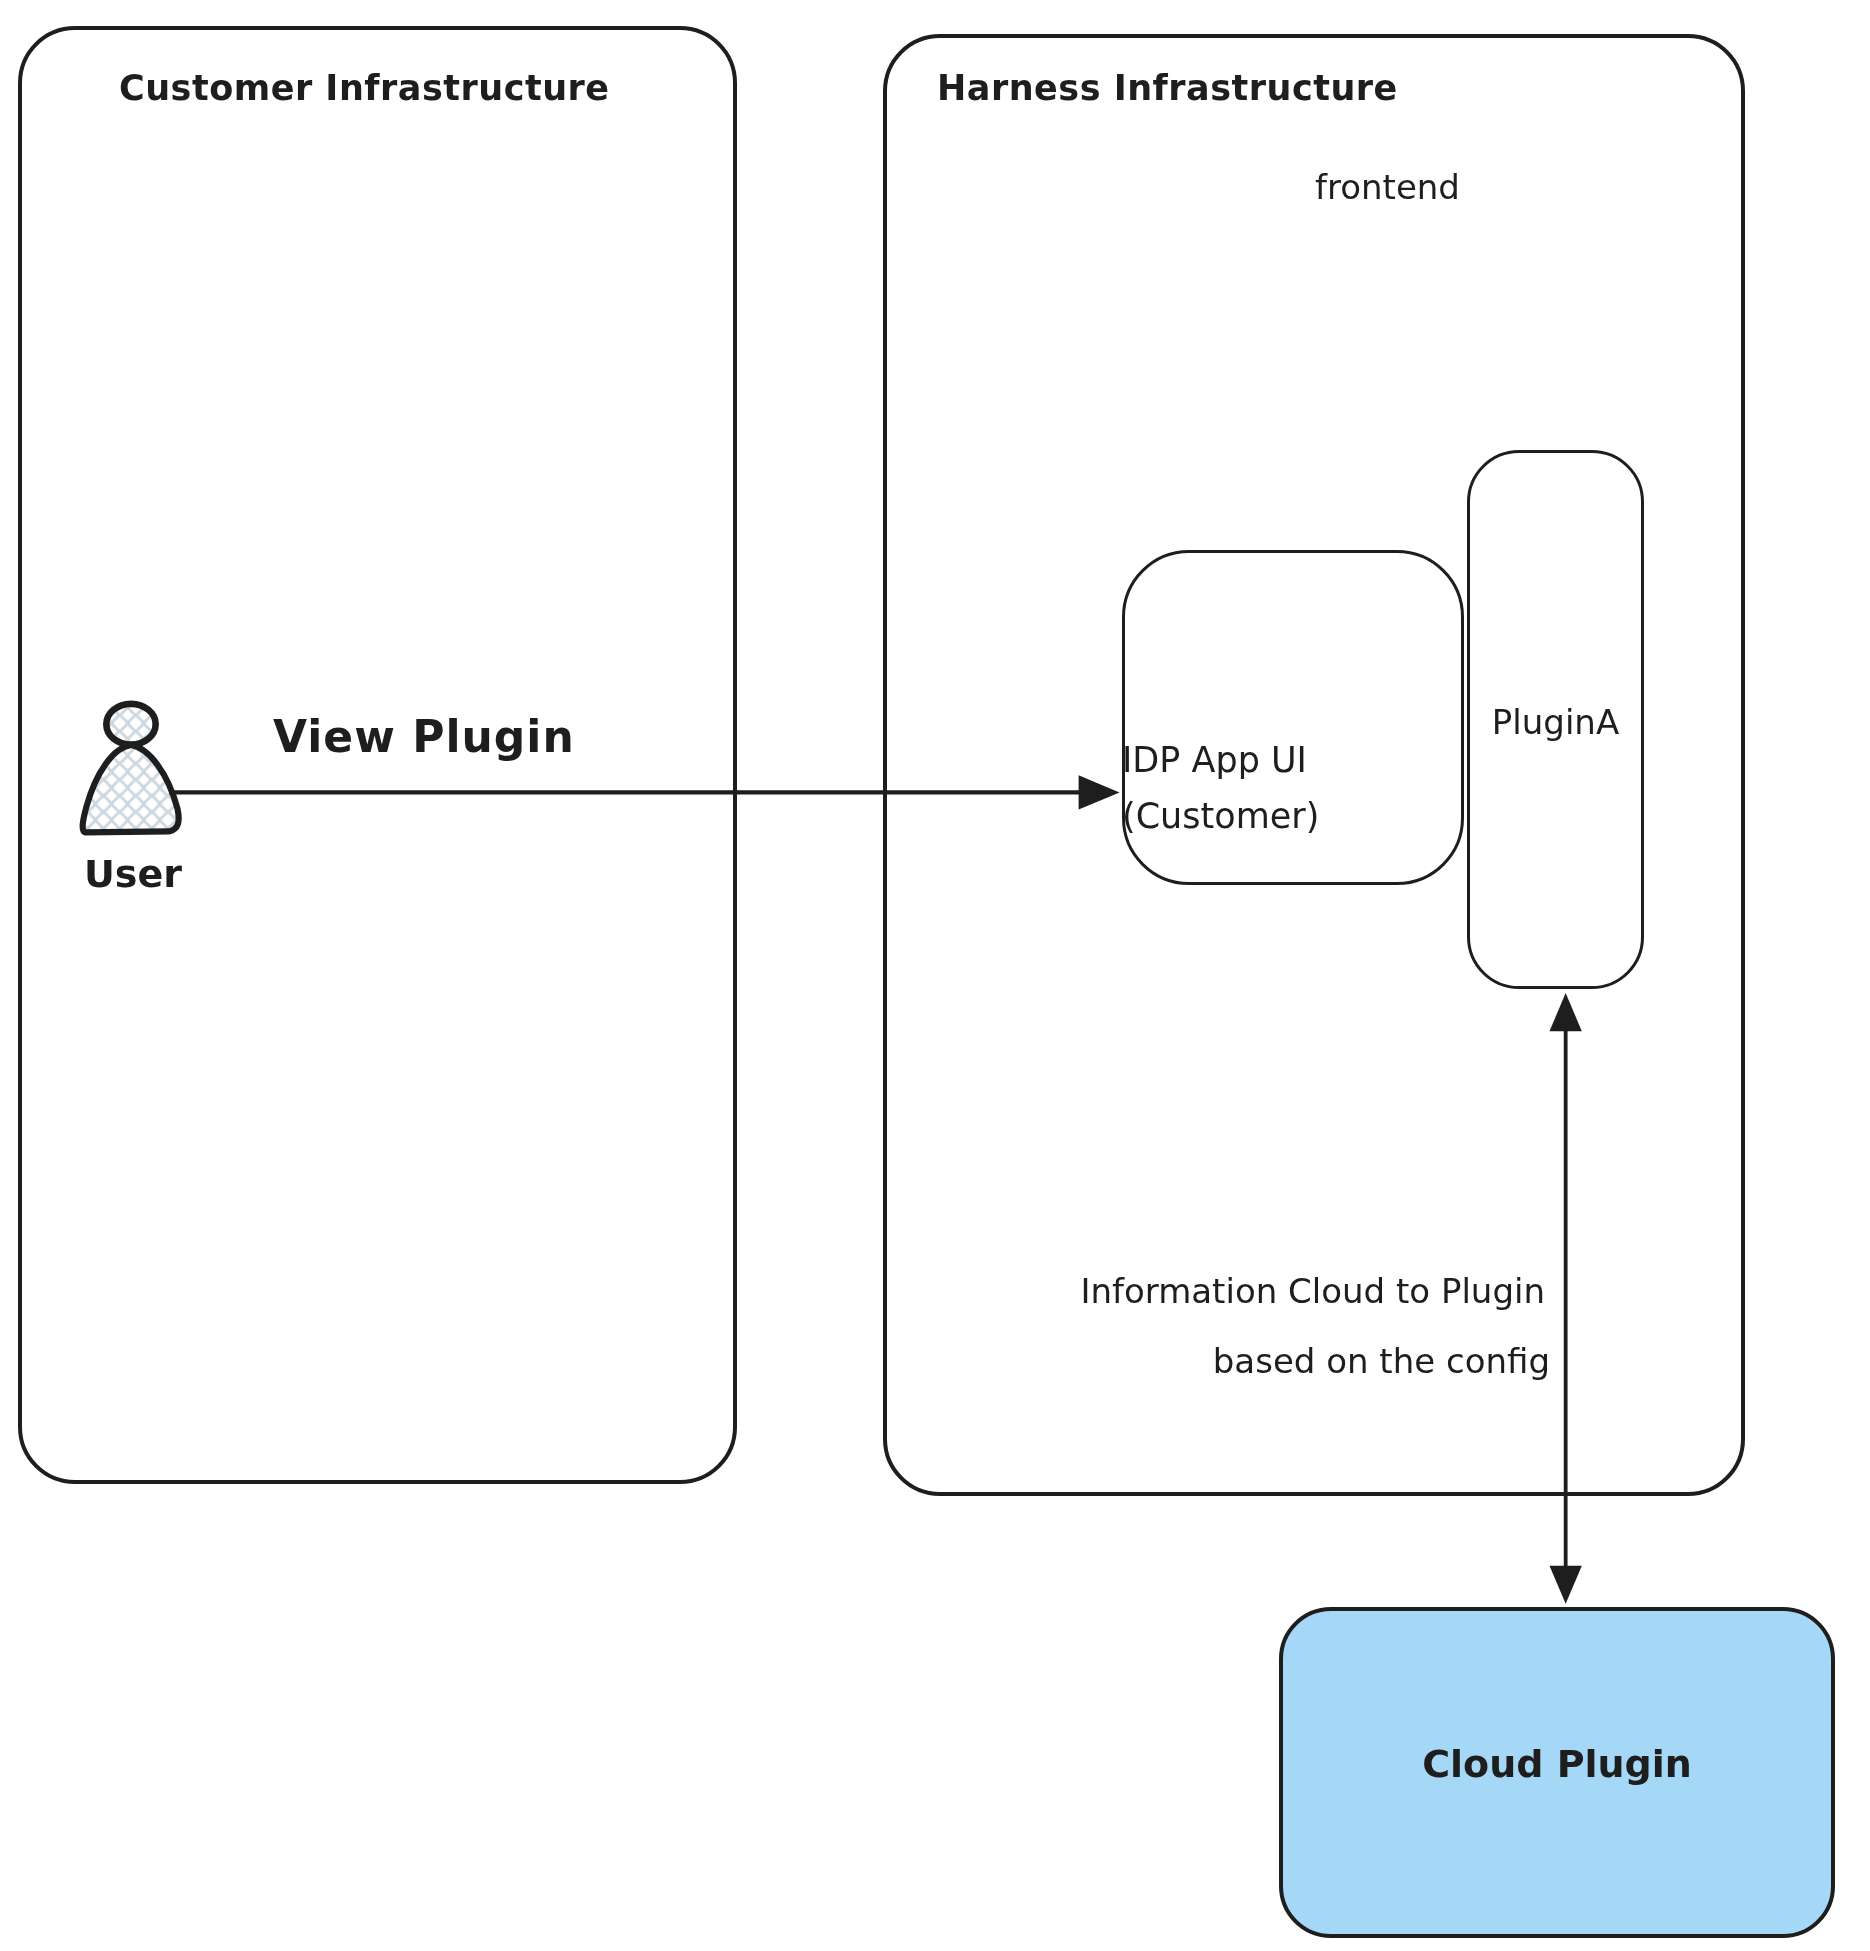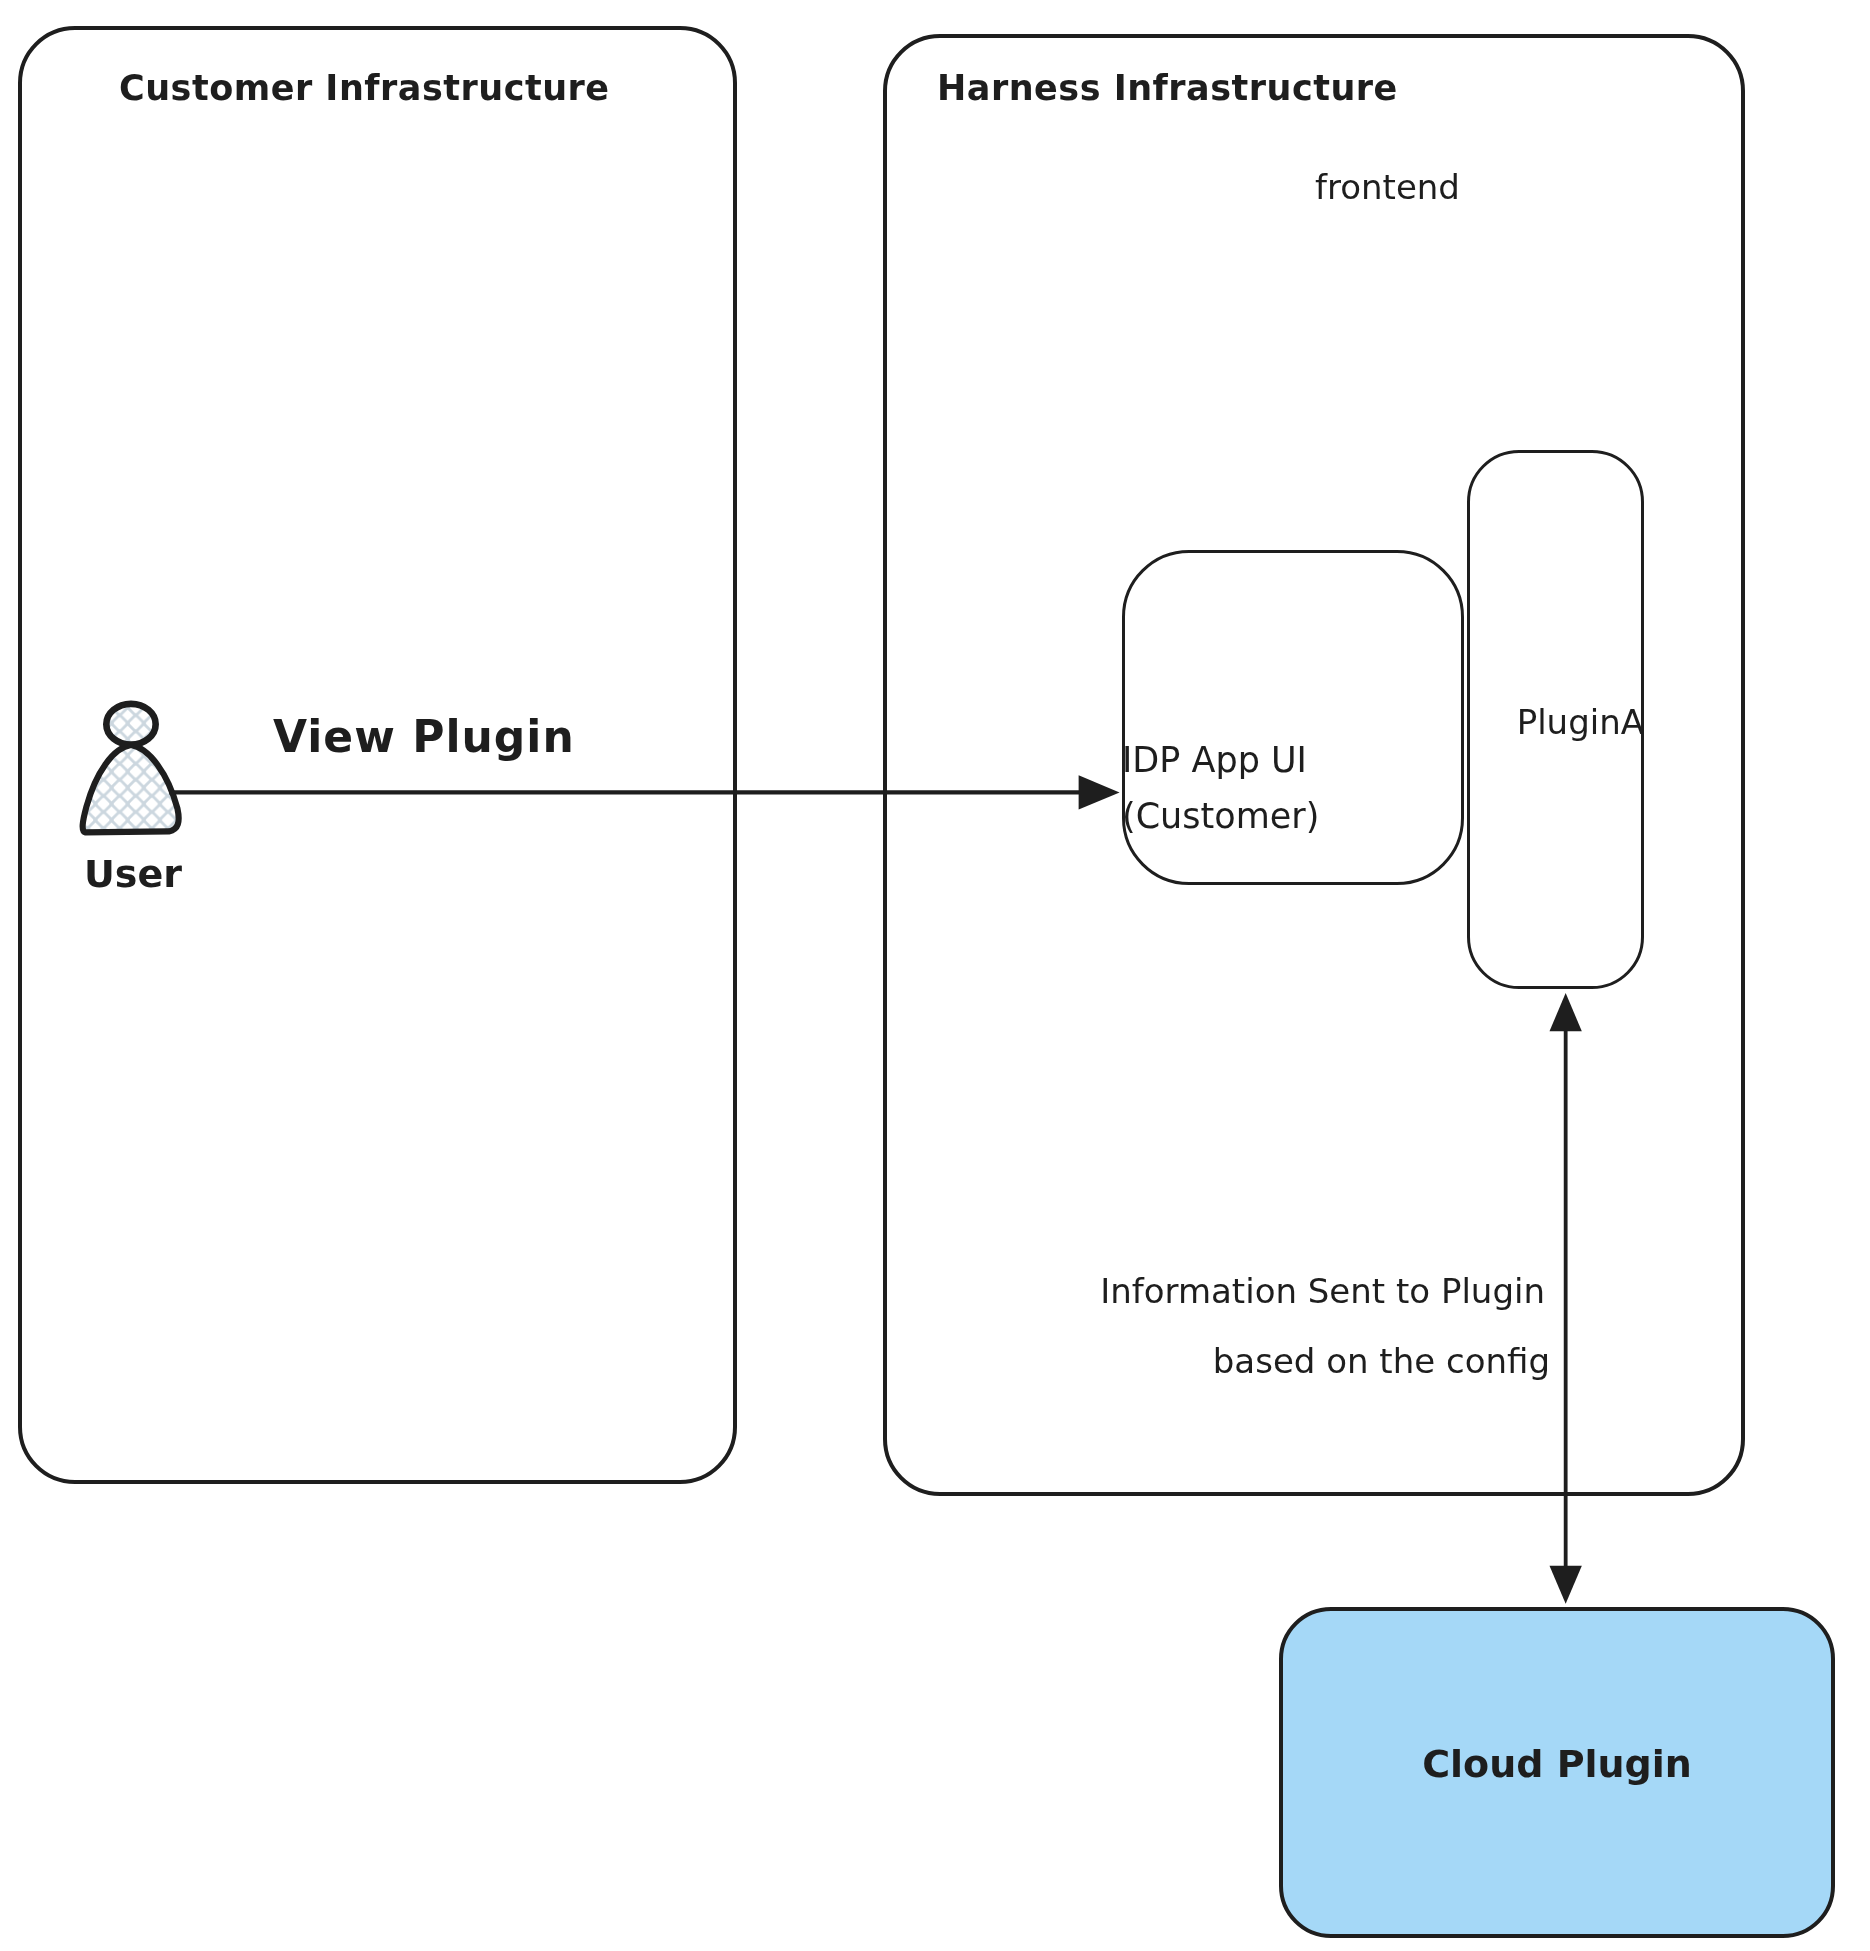--- a/index.html
+++ b/index.html
@@ -26,21 +26,21 @@
   }
   .box-title { font-size: 35px; font-weight: 600; letter-spacing: 0.5px; }
   #customer-box { left: 18px; top: 26px; width: 719px; height: 1458px; }
   #customer-title { left: 119px; top: 68px; }
   #harness-box { left: 883px; top: 34px; width: 862px; height: 1462px; }
   #harness-title { left: 937px; top: 68px; }
   #frontend-label { left: 1315px; top: 167px; font-size: 34px; font-weight: 500; }
   #idp-box { left: 1122px; top: 550px; width: 342px; height: 335px; border-width: 3.8px; border-radius: 67px; }
   #idp-label { left: 1122px; top: 732px; width: 342px; text-align: left; font-size: 35px; font-weight: 500; line-height: 1.6; white-space: normal; }
   #plugin-box { left: 1467px; top: 450px; width: 177px; height: 539px; border-width: 3.8px; border-radius: 52px; }
-  #plugin-label { left: 1467px; top: 702px; width: 177px; text-align: right; font-size: 34px; font-weight: 500; }
+  #plugin-label { left: 1467px; top: 702px; width: 177px; text-align: center; font-size: 34px; font-weight: 500; }
   #cloud-box { left: 1279px; top: 1607px; width: 556px; height: 331px; border-radius: 52px; }
   #cloud-label { left: 1279px; top: 1742px; width: 556px; text-align: center; font-size: 38px; font-weight: 600; }
   #view-plugin-label { left: 273px; top: 711px; font-size: 44px; font-weight: 700; letter-spacing: 1px; }
   #user-label { left: 84px; top: 852px; font-size: 38px; font-weight: 600; }
   #info-label-1 { left: 1046px; top: 1271px; width: 499px; text-align: right; font-size: 34px; font-weight: 500; }
   #info-label-2 { left: 1046px; top: 1341px; width: 504px; text-align: right; font-size: 34px; font-weight: 500; }
   #arrow-layer, #user-figure { position: absolute; pointer-events: none; }
   #arrow-layer { left: 0; top: 0; }
   #user-figure { left: 55px; top: 691px; }
 </style>
@@ -88,17 +88,17 @@
     </g>
 
     <g>
       <line x1="1646" y1="1076" x2="1646" y2="1652" stroke="#1e1e1e" stroke-width="4"></line>
       <polygon points="1646,1044 1629,1084 1663,1084" fill="#1e1e1e"></polygon>
       <polygon points="1646,1686 1629,1646 1663,1646" fill="#1e1e1e"></polygon>
     </g>
   </svg>
 
   <div class="label" id="view-plugin-label">View Plugin</div>
-  <div class="label" id="info-label-1">Information Sent to Plugin</div>
+  <div class="label" id="info-label-1">Information Cloud to Plugin</div>
   <div class="label" id="info-label-2">based on the config</div>
 
 </div>
 
 
 </body></html>

